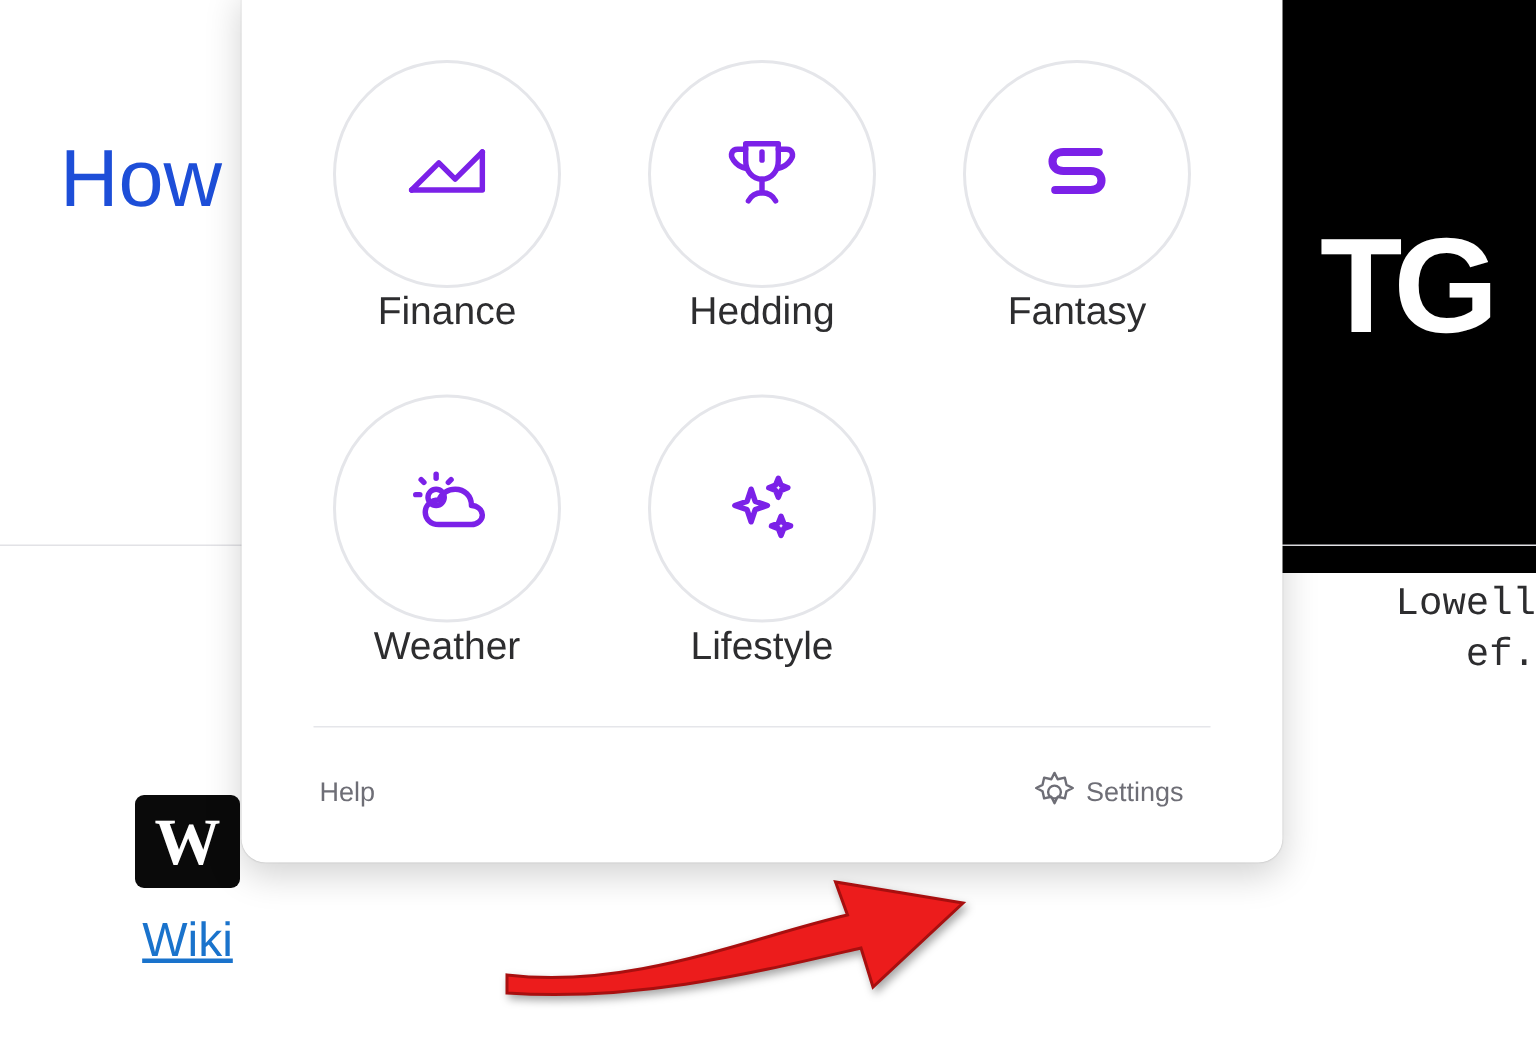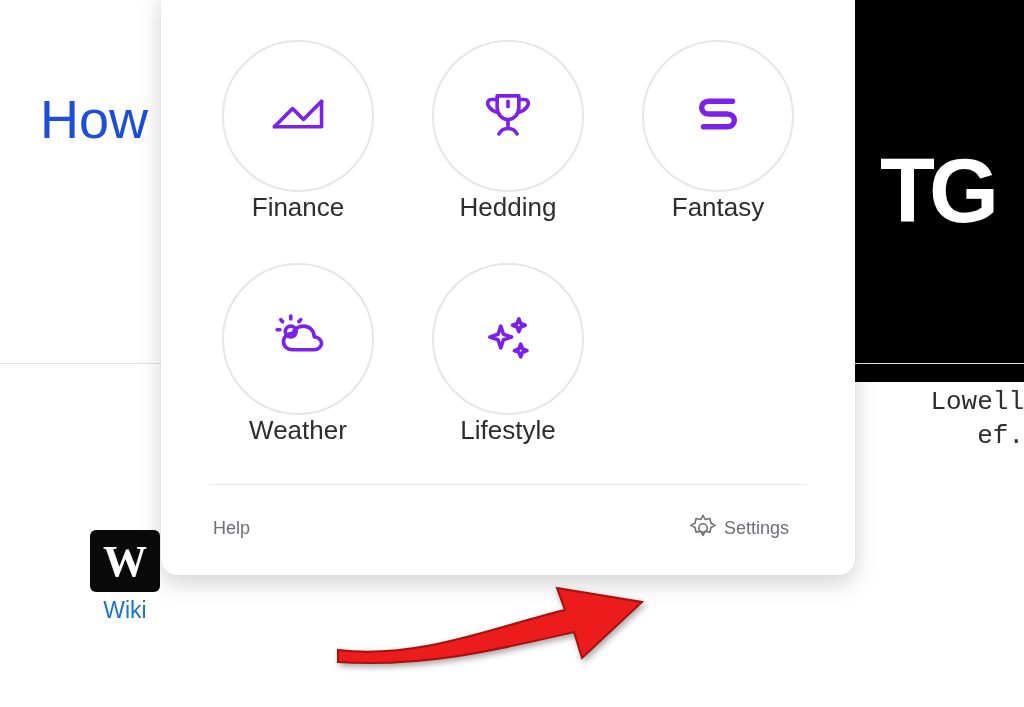--- a/index.html
+++ b/index.html
@@ -17,21 +17,21 @@
   
   .bg{position:absolute;inset:0;}
   .bg .title{position:absolute;left:40px;top:88px;font-size:54px;font-weight:500;color:#1d4ed8;}
   .bg .tile{position:absolute;right:0;top:0;width:175px;height:382px;background:#000;color:#fff;display:flex;align-items:center;justify-content:center;}
   .bg .tile span{font-size:90px;font-weight:800;letter-spacing:-6px;font-family:Arial,Helvetica,sans-serif;}
   .bg .hr{position:absolute;left:0;right:0;top:363px;height:1px;background:var(--grid);}
   .bg .para{position:absolute;left:40px;top:385px;font-size:26px;line-height:1.32;color:var(--text);}
   .bg .para .link{color:var(--link);}
   .bg .wiki-block{position:absolute;left:90px;top:530px;text-align:center;}
   .bg .wiki-icon{width:70px;height:62px;background:#0a0a0a;border-radius:6px;display:flex;align-items:center;justify-content:center;color:#fff;font-family:Georgia,"Times New Roman",serif;font-size:44px;font-weight:700;}
-  .bg .wiki-label{margin-top:5px;font-size:23px;color:var(--link);}
+  .bg .wiki-label{margin-top:16px;font-size:32px;color:var(--link);text-decoration:underline;}
   .bg .r2{position:absolute;right:0;top:385px;font-size:26px;line-height:1.32;text-align:right;color:var(--text);white-space:pre;font-family:Liberation Mono, monospace;}
 
   
   .panel{
     position:absolute;left:161px;top:-8px;width:694px;
     background:#fff;border-radius:0 0 16px 16px;box-shadow:var(--panel-shadow);
     padding:30px 20px 22px 20px;
     box-sizing:border-box;
   }
   .grid{display:grid;grid-template-columns:repeat(3,1fr);gap:40px 20px;padding:18px 22px 30px 22px;}

